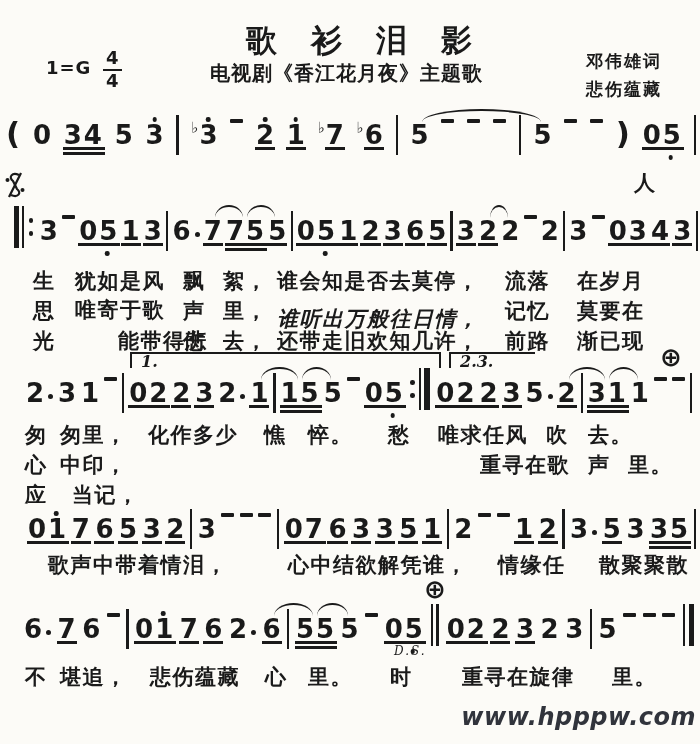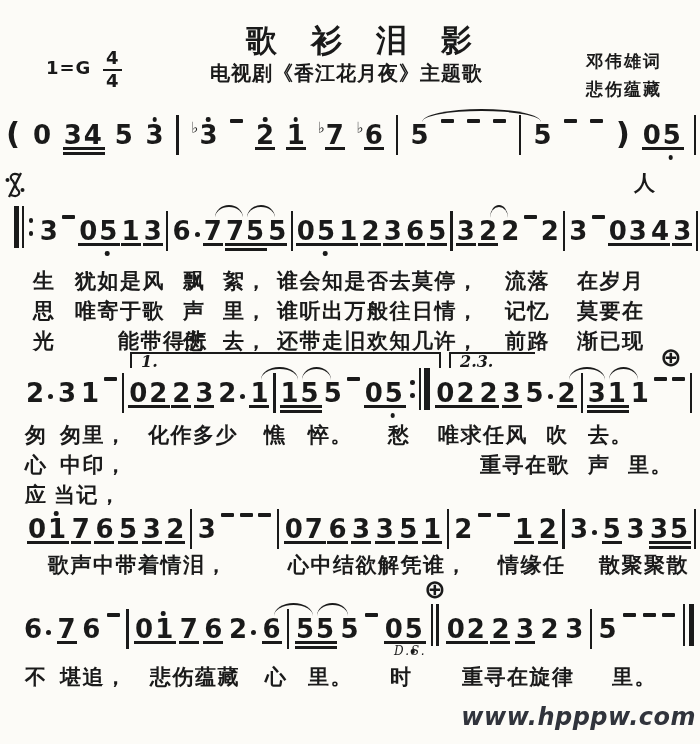--- a/index.html
+++ b/index.html
@@ -435,24 +435,24 @@
   <div id="lyrics">
       <span class="lyric" style="left: 634px; top: 172px;">人</span>
       <span class="lyric" style="left: 33px; top: 270px;">生</span>
       <span class="lyric" style="left: 75px; top: 270px;">犹如是风</span>
       <span class="lyric" style="left: 183px; top: 270px;">飘</span>
       <span class="lyric" style="left: 223px; top: 270px;">絮，</span>
       <span class="lyric" style="left: 277px; top: 270px;">谁会知是否去莫停，</span>
       <span class="lyric" style="left: 505px; top: 270px;">流落</span>
       <span class="lyric" style="left: 577px; top: 270px;">在岁月</span>
       <span class="lyric" style="left: 33px; top: 300px;">思</span>
-      <span class="lyric" style="left: 75px; top: 300px;">唯寄于歌</span>
+      <span class="lyric" style="left: 75px; top: 300px; font-family: Liberation Mono, monospace;">唯寄于歌</span>
       <span class="lyric" style="left: 183px; top: 300px;">声</span>
       <span class="lyric" style="left: 223px; top: 300px;">里，</span>
-      <span class="lyric" style="left: 277px; top: 300px;">谁听出万般往日情，</span>
+      <span class="lyric" style="left: 277px; top: 308px; font-style: italic;">谁听出万般往日情，</span>
       <span class="lyric" style="left: 505px; top: 300px;">记忆</span>
       <span class="lyric" style="left: 577px; top: 300px;">莫要在</span>
       <span class="lyric" style="left: 33px; top: 330px;">光</span>
       <span class="lyric" style="left: 75px; top: 330px; margin-left: 43px;">能带得悲</span>
       <span class="lyric" style="left: 183px; top: 330px;">伤</span>
       <span class="lyric" style="left: 223px; top: 330px;">去，</span>
       <span class="lyric" style="left: 277px; top: 330px;">还带走旧欢知几许，</span>
       <span class="lyric" style="left: 505px; top: 330px;">前路</span>
       <span class="lyric" style="left: 577px; top: 330px;">渐已现</span>
       <span class="lyric" style="left: 25px; top: 424px;">匆</span>
@@ -463,21 +463,21 @@
       <span class="lyric" style="left: 388px; top: 424px;">愁</span>
       <span class="lyric" style="left: 438px; top: 424px;">唯求任风</span>
       <span class="lyric" style="left: 546px; top: 424px;">吹</span>
       <span class="lyric" style="left: 588px; top: 424px;">去。</span>
       <span class="lyric" style="left: 25px; top: 454px;">心</span>
       <span class="lyric" style="left: 60px; top: 454px;">中印，</span>
       <span class="lyric" style="left: 480px; top: 454px;">重寻在歌</span>
       <span class="lyric" style="left: 588px; top: 454px;">声</span>
       <span class="lyric" style="left: 628px; top: 454px;">里。</span>
       <span class="lyric" style="left: 25px; top: 484px;">应</span>
-      <span class="lyric" style="left: 54px; top: 484px;">当记，</span>
+      <span class="lyric" style="left: 72px; top: 484px;">当记，</span>
       <span class="lyric" style="left: 48px; top: 554px;">歌声中带着情泪，</span>
       <span class="lyric" style="left: 288px; top: 554px;">心中结欲解凭谁，</span>
       <span class="lyric" style="left: 498px; top: 554px;">情缘任</span>
       <span class="lyric" style="left: 582px; top: 554px; margin-left: 17px;">散聚聚散</span>
       <span class="lyric" style="left: 25px; top: 666px;">不</span>
       <span class="lyric" style="left: 60px; top: 666px;">堪追，</span>
       <span class="lyric" style="left: 150px; top: 666px;">悲伤蕴藏</span>
       <span class="lyric" style="left: 265px; top: 666px;">心</span>
       <span class="lyric" style="left: 308px; top: 666px;">里。</span>
       <span class="lyric" style="left: 390px; top: 666px;">时</span>

